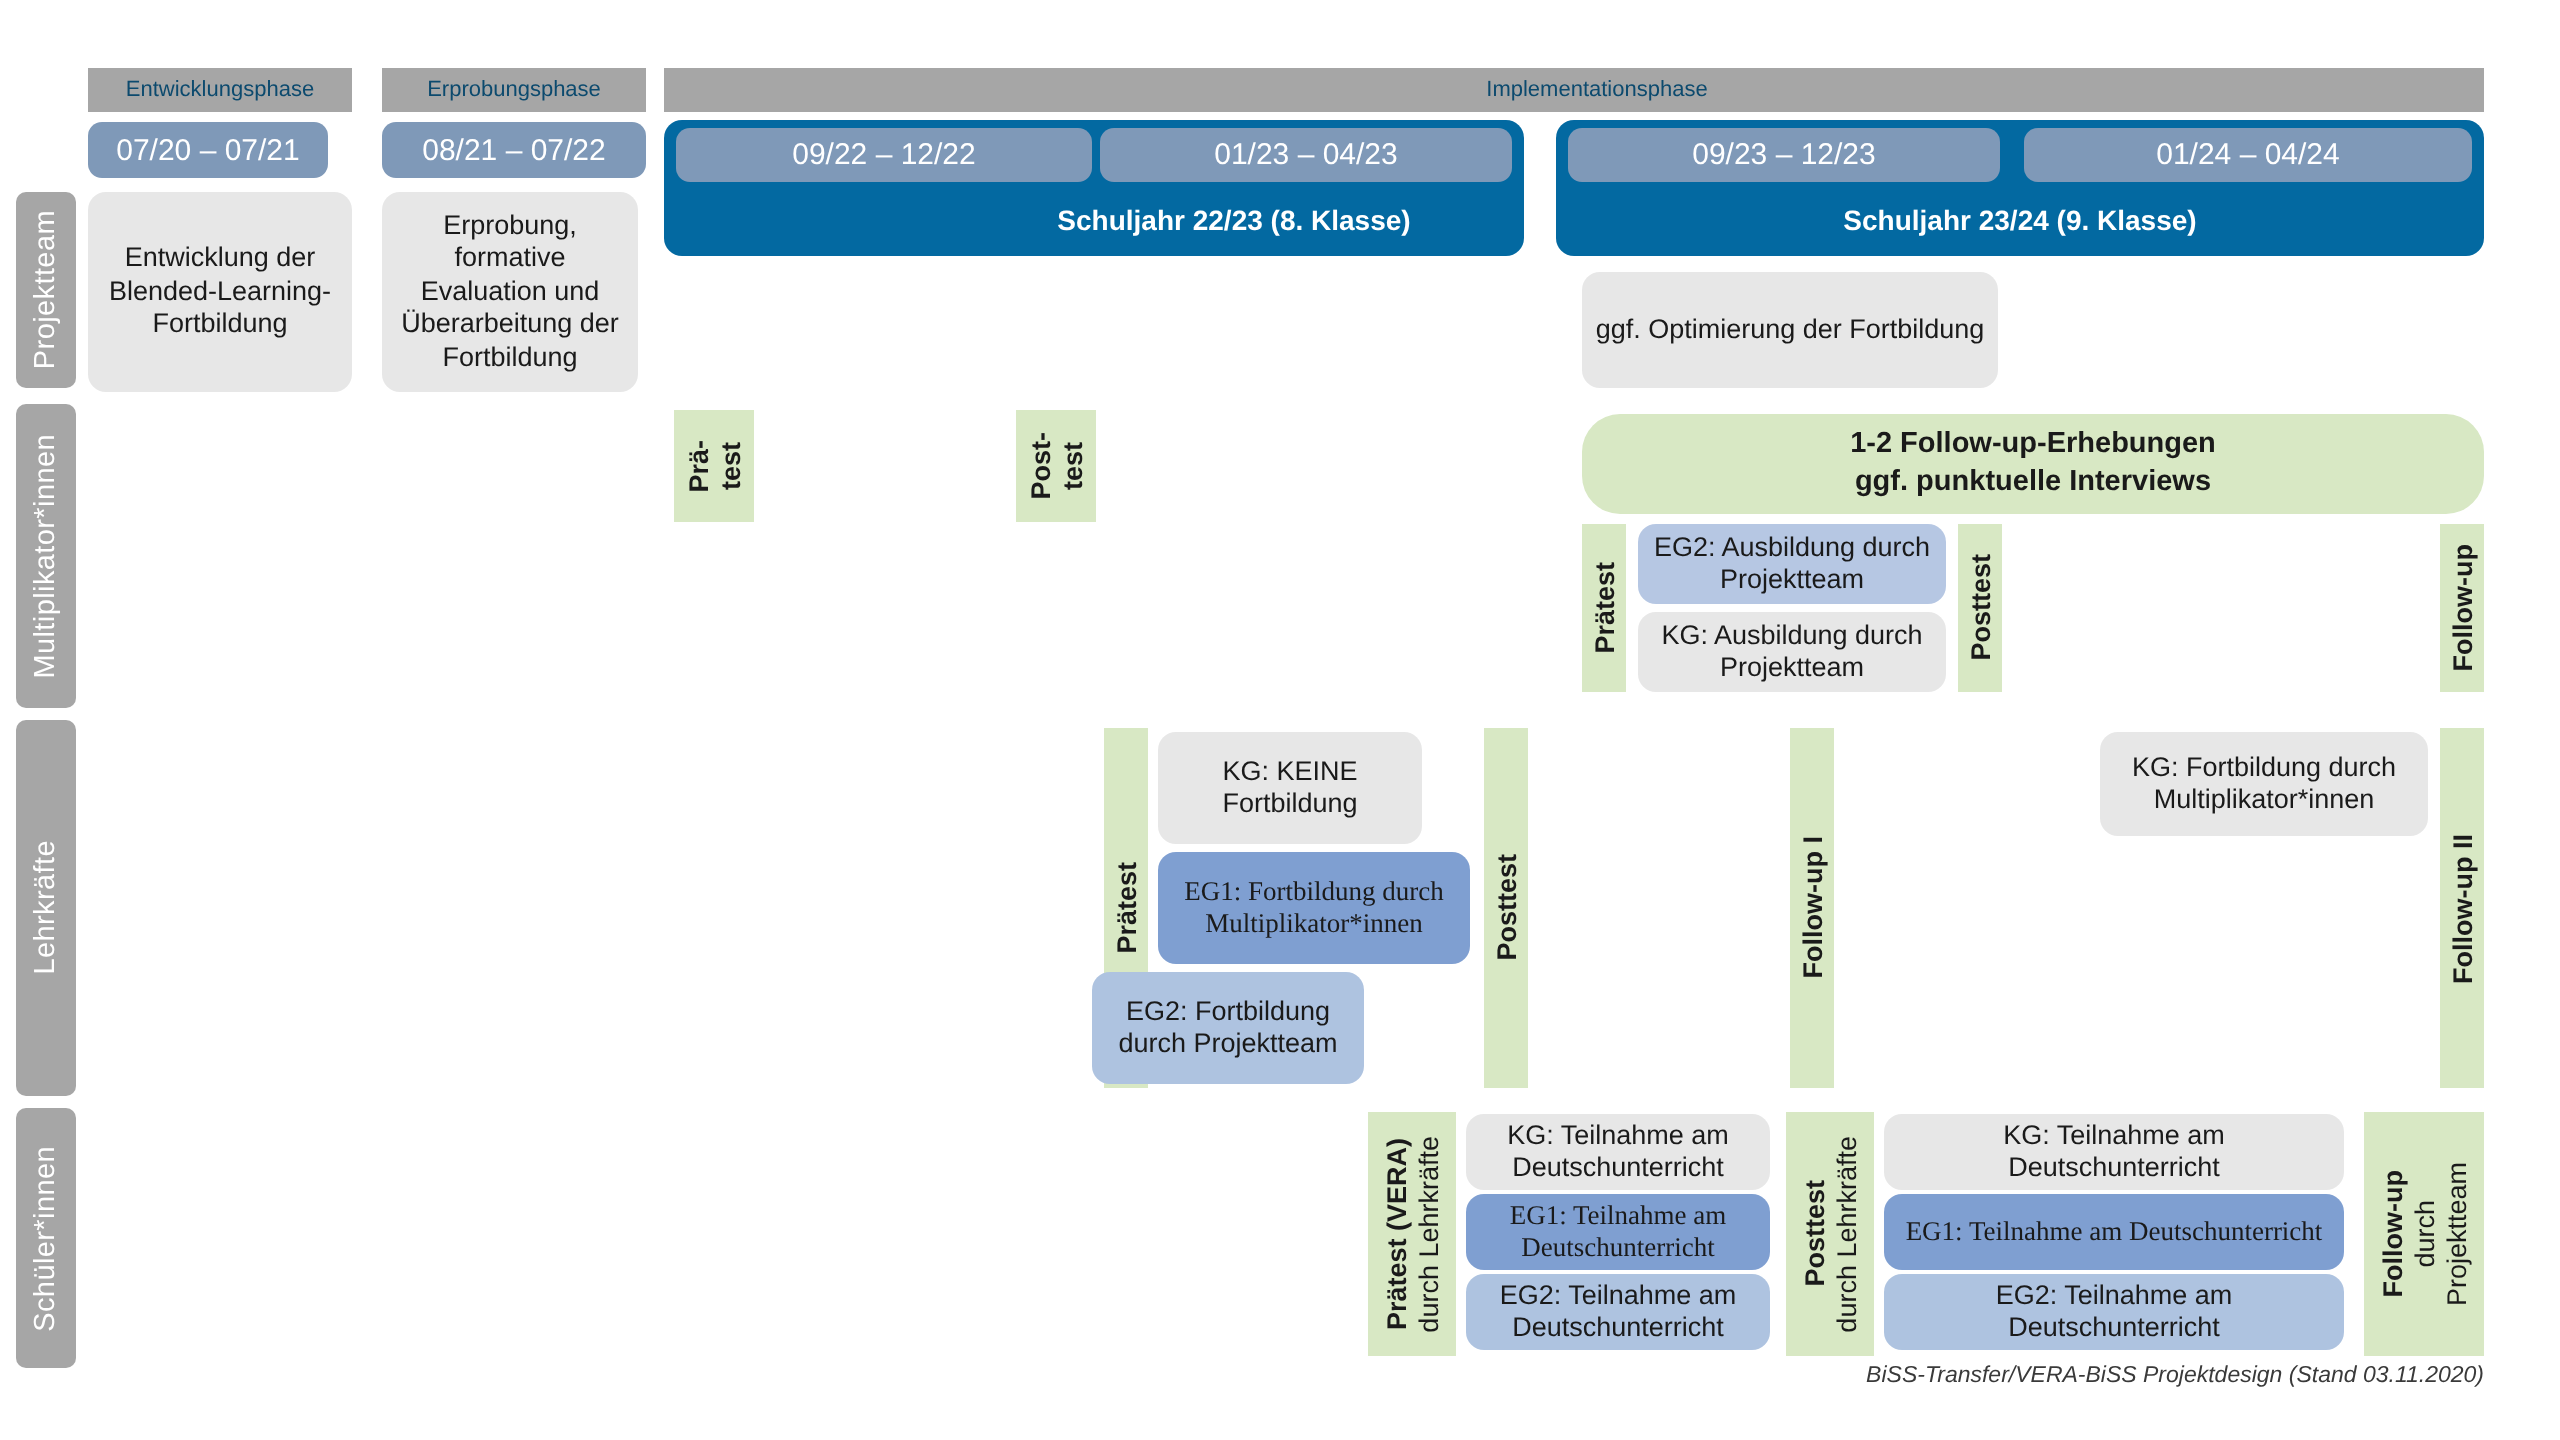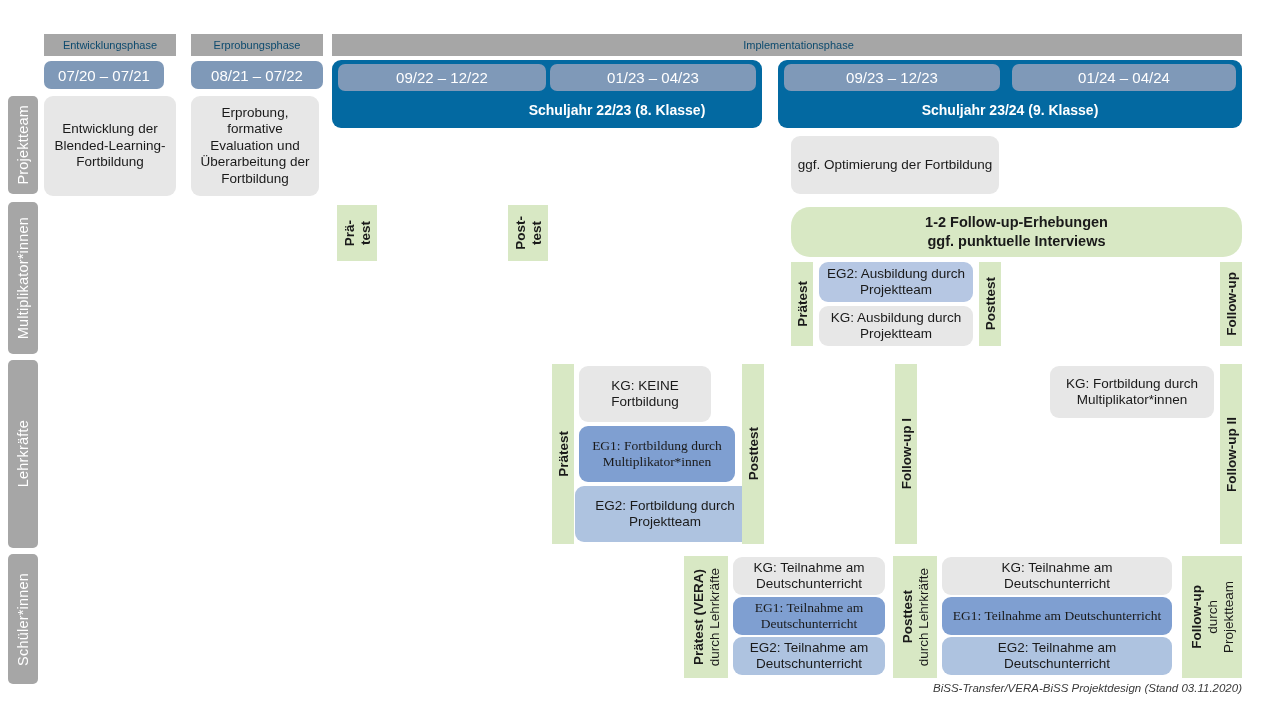--- a/index.html
+++ b/index.html
@@ -186,21 +186,21 @@
     <div class="vstack">
       <span class="gtxt">Prätest</span>
     </div>
   </div>
   <div class="abs box gray" style="left:579px;top:366px;width:132px;height:56px;">
     <span>KG:  KEINE Fortbildung</span>
   </div>
   <div class="abs box bluedark" style="left:579px;top:426px;width:156px;height:56px;">
     <span>EG1: Fortbildung durch Multiplikator*innen</span>
   </div>
-  <div class="abs box bluelight" style="left:575px;top:486px;width:180px;height:56px;align-items:center;">
+  <div class="abs box bluelight" style="left:546px;top:486px;width:136px;height:56px;align-items:center;">
     <span>EG2: Fortbildung durch Projektteam</span>
   </div>
   <div class="abs green flat" style="left:742px;top:364px;width:22px;height:180px;">
     <div class="vstack">
       <span class="gtxt">Posttest</span>
     </div>
   </div>
   <div class="abs green flat" style="left:895px;top:364px;width:22px;height:180px;">
     <div class="vstack">
       <span class="gtxt">Follow-up I</span>

